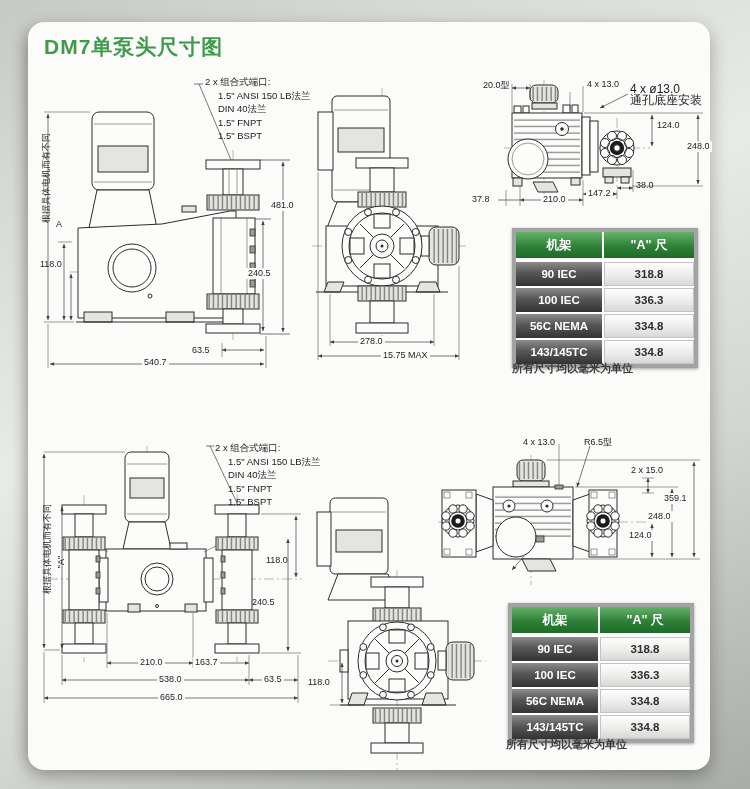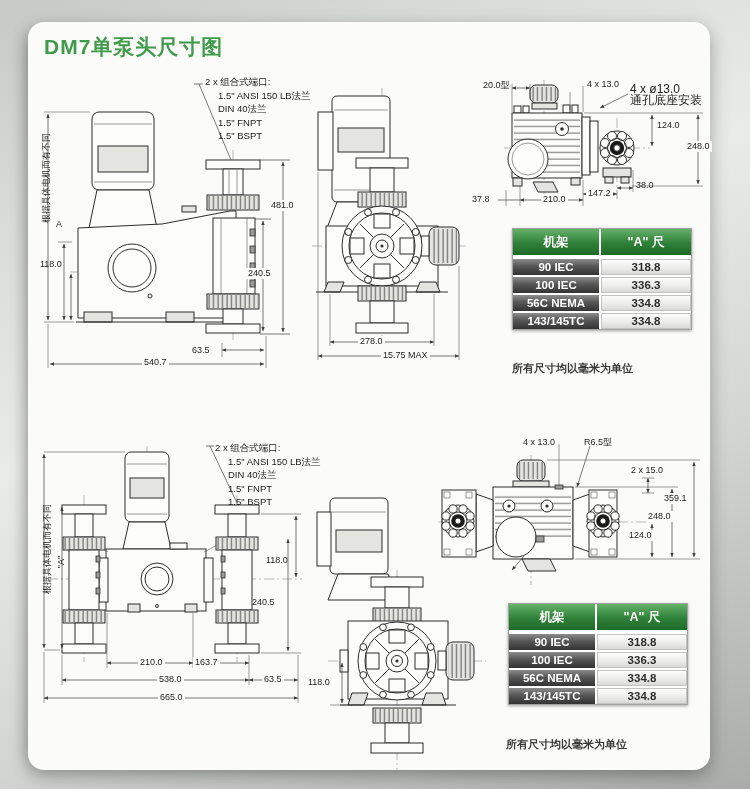--- a/index.html
+++ b/index.html
@@ -16,26 +16,26 @@
   }
   .sec-title{position:absolute;margin:0;font-size:21px;font-weight:800;color:#3f9b49;letter-spacing:1px;white-space:nowrap}
   .lbl{position:absolute;font-size:9px;color:#1c1c1c;white-space:nowrap;line-height:11px}
   .bg{background:#fbfbfa;padding:0 2px}
   .rot{transform:translate(-50%,-50%) rotate(-90deg);transform-origin:center}
   .portnote{position:absolute;font-size:9.5px;color:#1c1c1c;line-height:13.5px;white-space:nowrap}
   .portnote span{display:block}
   .portnote .ind{margin-left:13px}
   .leadnote{position:absolute;font-size:12px;color:#1c1c1c;line-height:11px;white-space:nowrap}
   .units{position:absolute;font-size:11px;font-weight:bold;color:#3a3a3a;white-space:nowrap}
-  .dimtable{position:absolute;width:178px;border:1px solid #a3a3a3;background:#fff;box-shadow:0 1px 3px rgba(0,0,0,.35)}
+  .dimtable{position:absolute;width:178px;border:4px solid #a3a3a3;background:#fff;box-shadow:0 1px 3px rgba(0,0,0,.35)}
   .thead{display:flex;height:26px;background:linear-gradient(#64b268 0%,#2f8039 55%,#1d6b27 100%);border-bottom:2px solid #fff}
   .th{display:flex;align-items:center;justify-content:center;color:#fff;font-weight:bold;font-size:12.5px}
   .th.c1{width:86px;border-right:2px solid #fff}
   .th.c2{flex:1}
-  .trow{display:flex;height:16px;margin-top:2px}
+  .trow{display:flex;height:24px;margin-top:2px}
   .td{display:flex;align-items:center;justify-content:center;font-weight:bold;font-size:11.5px}
   .td.dark{width:86px;background:linear-gradient(#8c8c8c 0%,#575757 45%,#333 100%);color:#fff;border-right:2px solid #fff}
   .td.light{flex:1;background:linear-gradient(#fff 0%,#ececeb 55%,#d6d6d4 100%);color:#2e2e2e;box-shadow:inset 0 0 0 1px #c3c3c1}
   svg{position:absolute;overflow:visible}
   .ln{fill:none;stroke:#2d2d2d;stroke-width:1}
   .fw{fill:#fcfcfb;stroke:#2d2d2d;stroke-width:1}
   .fg{fill:#e4e4e1;stroke:#2d2d2d;stroke-width:1}
   .fd{fill:#9a9a97;stroke:#2d2d2d;stroke-width:.8}
   .pr{stroke:none}
   .thin{fill:none;stroke:#4a4a4a;stroke-width:.55}

